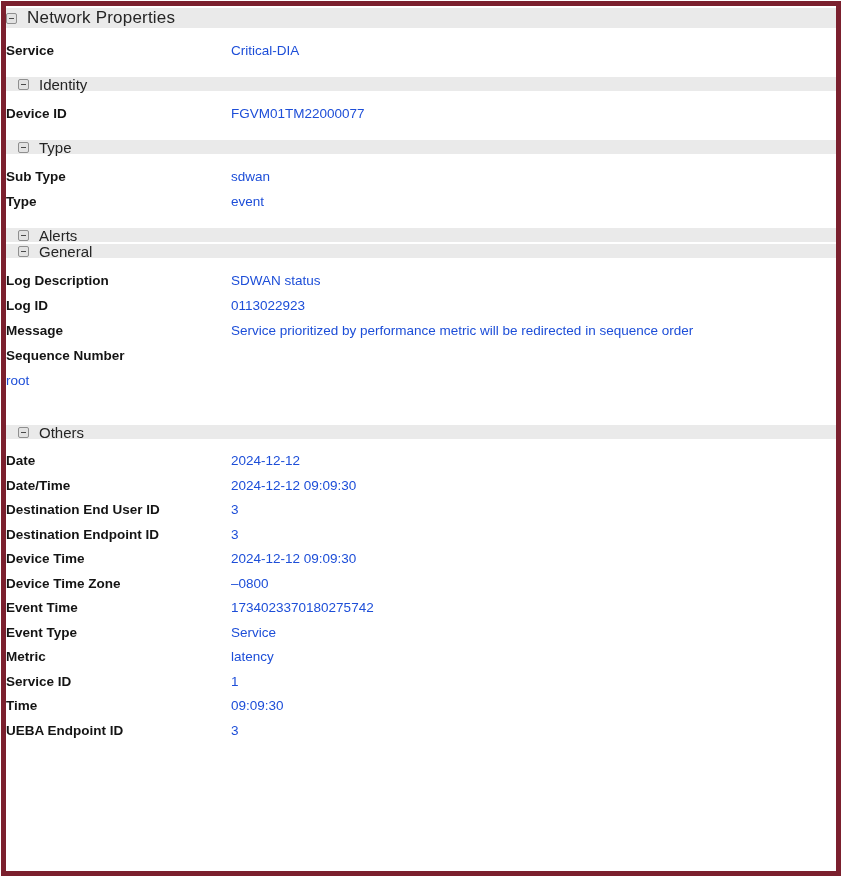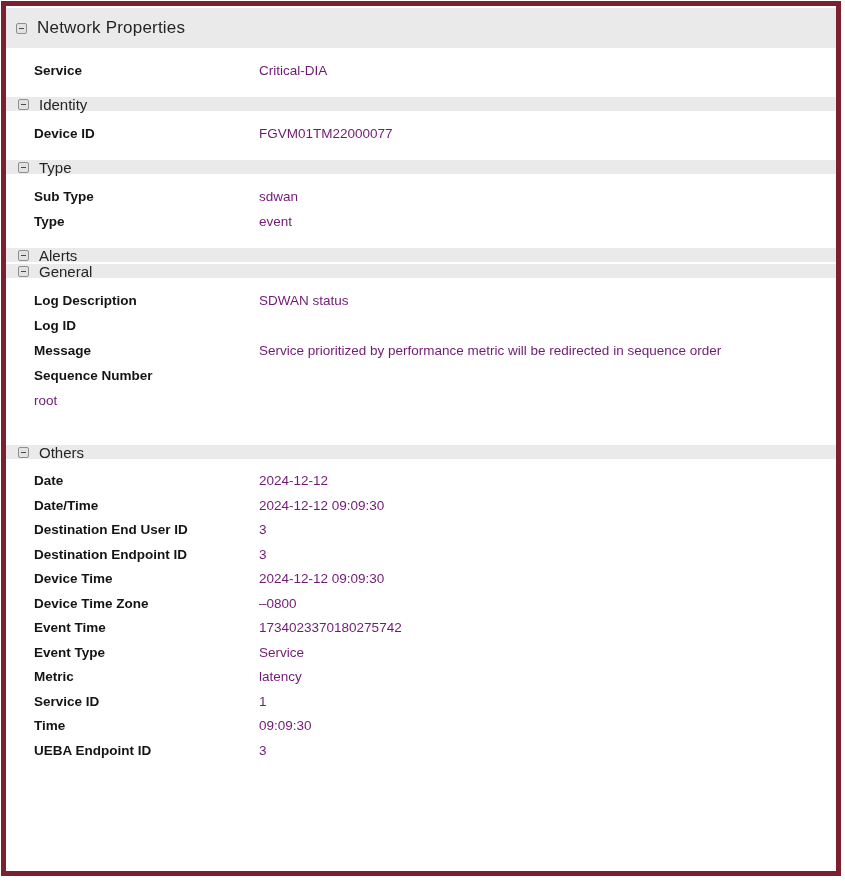--- a/index.html
+++ b/index.html
@@ -18,21 +18,21 @@
     overflow: hidden;
   }
   
   .bar {
     display: flex;
     align-items: center;
     background: #eaeaea;
     margin-top: 2px;
     cursor: pointer;
   }
-  .bar.main { height: 40px; padding-left: 10px; margin-top: 2px; }
+  .bar.main { height: 20px; padding-left: 0; margin-top: 2px; }
   .bar.sub  { height: 14px; padding-left: 12px; }
   .bar-title { color: #252525; margin-left: 10px; white-space: nowrap; }
   .bar.main .bar-title { font-size: 17px; letter-spacing: 0.2px; }
   .bar.sub  .bar-title { font-size: 15px; }
   
   .minus-box {
     width: 11px; height: 11px;
     border: 1px solid #8f8f8f;
     border-radius: 2px;
     background: #e2e2e2;
@@ -44,34 +44,33 @@
   .minus-box .dash {
     width: 5px; height: 1px;
     background: #4a4a4a;
   }
   
   .content { padding: 10px 0 12px 0; background: #ffffff; }
   .content.pad-lg { padding-bottom: 30px; }
   .row {
     display: grid;
     grid-template-columns: 225px 1fr;
-    padding-left: 28px;
     padding-right: 10px;
     line-height: 25px;
     min-height: 25px;
   }
   .row .lbl {
     font-weight: bold;
     font-size: 13.5px;
     color: #141414;
     white-space: nowrap;
   }
   .row .val {
     font-size: 13.5px;
-    color: #701a75;
+    color: #1d4ed8;
     white-space: nowrap;
   }
   .content.tight .row { line-height: 24.5px; min-height: 24.5px; }
 </style>
 </head>
 <body>
 
 <div class="panel">
 
   <div class="bar main">
@@ -131,20 +130,21 @@
       </span>
     <span class="bar-title">General</span>
   </div>
   <div class="content pad-lg">
     <div class="row">
       <span class="lbl">Log Description</span>
       <span class="val">SDWAN status</span>
     </div>
     <div class="row">
       <span class="lbl">Log ID</span>
+      <span class="val">0113022923</span>
     </div>
     <div class="row">
       <span class="lbl">Message</span>
       <span class="val">Service prioritized by performance metric will be redirected in sequence order</span>
     </div>
     <div class="row">
       <span class="lbl">Sequence Number</span>
     </div>
     <div class="row">
       <span class="val">root</span>

